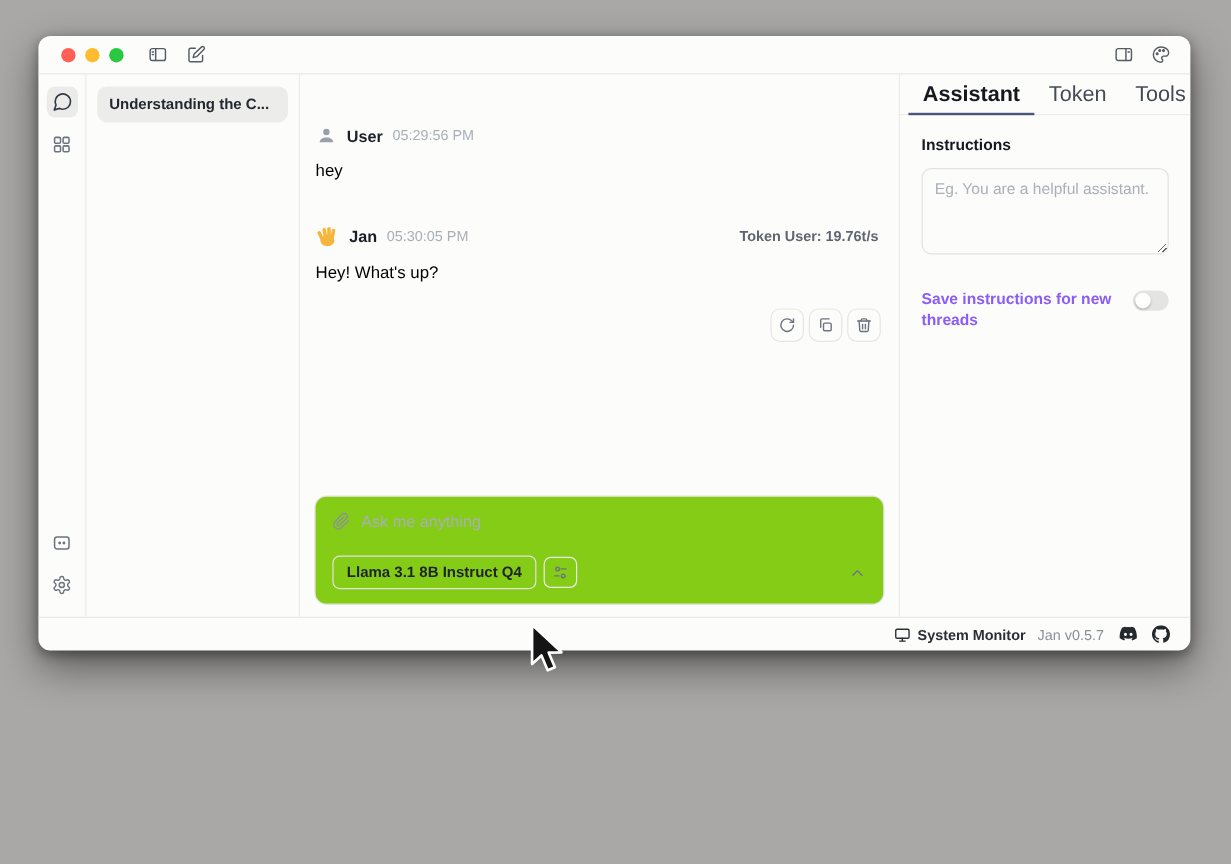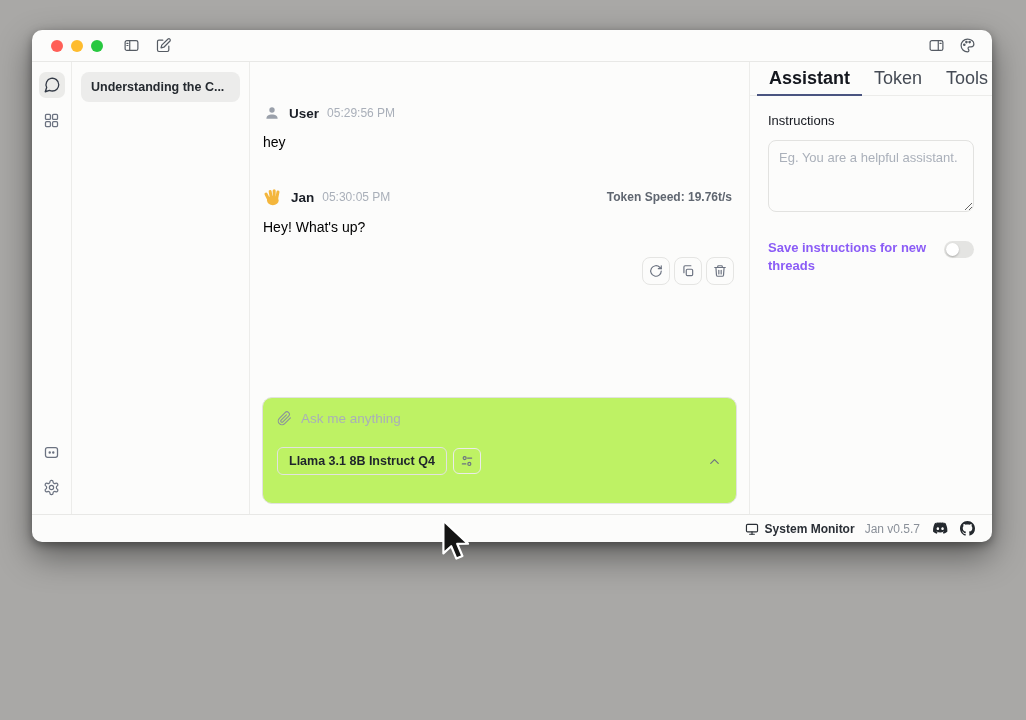--- a/index.html
+++ b/index.html
@@ -32,36 +32,36 @@
   .messages { flex:1 1 auto; overflow:hidden; padding:20px 13px 0; }
   .msg-header { display:flex; align-items:center; gap:8px;margin-top:22px; }
   .msg-author { font-size:13.5px; font-weight:bold; color:#1b1f27; }
   .msg-time { font-size:12px; color:#a9afb9; }
   .token-speed { margin-left:auto; font-size:12px; font-weight:600; color:#5f6670; padding-right:4px; }
   .msg-body { margin-top:12px; font-size:14px; color:#000000; }
   .msg + .msg { margin-top:37px; }
   .msg-actions { margin-top:22px; display:flex; justify-content:flex-end; gap:4px; padding-right:2px; }
   .act-btn { width:28px; height:28px; border:1px solid #e5e5e3; border-radius:8px; background:transparent; display:flex; align-items:center; justify-content:center; color:#6b7280; }
   
-  .composer { flex:0 0 auto; margin:0 12px 10px; border:1px solid #e2e2e0; border-radius:10px; padding:13px 14px 28px; background:#bef264; }
+  .composer { flex:0 0 auto; margin:0 12px 10px; border:1px solid #e2e2e0; border-radius:10px; padding:13px 14px 12px; background:#84cc16; }
   .composer-row1 { display:flex; align-items:center; gap:9px; }
   .composer-input { border:none; outline:none; background:transparent; flex:1; font-size:13.5px; font-family:"Liberation Sans",sans-serif; color:#16181d; }
   .composer-input::placeholder { color:#a9afb9; }
   .composer-row2 { margin-top:21px; display:flex; align-items:center; gap:6px; }
   .model-chip { border:1px solid #e2e2e0; border-radius:6px; padding:6px 11px; font-size:12.5px; font-weight:bold; color:#1f242c; background:transparent; white-space:nowrap; }
   .sliders-btn { border:1px solid #ebebe9; border-radius:6px; width:28px; height:26px; background:transparent; display:flex; align-items:center; justify-content:center; color:#6b7280; }
   .composer-row2 .spacer { flex:1; }
   
   .rightpanel { width:243px; flex:0 0 243px; border-left:1px solid #ececea; display:flex; flex-direction:column; }
   .tabs { height:34px; flex:0 0 34px; display:flex; justify-content:space-between; align-items:stretch; padding:0 18px 0 7px; border-bottom:1px solid #ececea; }
   .tab { border:none; background:transparent; padding:0 12px; font-size:18px; color:#454b55; display:flex; align-items:center; position:relative; font-family:"Liberation Sans",sans-serif; }
   .tab.active { font-weight:bold; color:#15181f; }
   .tab.active::after { content:""; position:absolute; left:0; right:0; bottom:-1px; height:2px; background:#4a5480; }
   .panel-body { padding:17px 18px; }
-  .panel-label { font-size:13px; font-weight:normal; color:#15181f; }
+  .panel-label { font-size:13px; font-weight:bold; color:#15181f; }
   .instructions-area { margin-top:12px; width:100%; height:72px; border:1px solid #e2e2e0; border-radius:8px; padding:9px 10px; font-size:13px; font-family:"Liberation Sans",sans-serif; color:#333; resize:vertical; background:transparent; outline:none; }
   .instructions-area::placeholder { color:#aab0ba; }
   .toggle-row { margin-top:23px; display:flex; gap:12px; }
   .toggle-label { flex:1; font-size:13px; font-weight:600; color:#8b5cf6; line-height:1.42; }
   .switch { width:30px; height:17px; border-radius:999px; background:#e4e4e2; position:relative; flex:0 0 30px; margin-top:2px; border:none; }
   .switch .knob { position:absolute; left:2px; top:2px; width:13px; height:13px; border-radius:50%; background:#fff; box-shadow:0 1px 2px rgba(0,0,0,.25); }
   
   .statusbar { height:28px; flex:0 0 28px; border-top:1px solid #e8e8e6; display:flex; align-items:center; justify-content:flex-end; gap:10px; padding:0 16px; }
   .sysmon { display:flex; align-items:flex-end; gap:6px; border:none; background:transparent; font-size:12px; font-weight:600; color:#2a2f36; font-family:"Liberation Sans",sans-serif; }
   .version { font-size:12px; color:#8a9099; }
@@ -196,21 +196,21 @@
                       <rect x="3.4" y="6.2" width="3.6" height="11" rx="1.8" transform="rotate(-26 5.2 11.7)"></rect>
                       <rect x="7.6" y="3.4" width="3.6" height="13" rx="1.8" transform="rotate(-10 9.4 9.9)"></rect>
                       <rect x="11.6" y="2.6" width="3.6" height="13" rx="1.8"></rect>
                       <rect x="15.4" y="4.2" width="3.6" height="11.4" rx="1.8" transform="rotate(11 17.2 9.9)"></rect>
                       <ellipse cx="11.8" cy="16.2" rx="7" ry="5.6"></ellipse>
                     </g>
                   </svg>
               </span>
               <span class="msg-author">Jan</span>
               <span class="msg-time">05:30:05 PM</span>
-              <span class="token-speed">Token Speed: 19.76t/s</span>
+              <span class="token-speed">Token User: 19.76t/s</span>
             </div>
             <div class="msg-body">Hey! What's up?</div>
             <div class="msg-actions">
               <button class="act-btn">
                 <span>
                   <svg width="14" height="14" viewBox="0 0 24 24" fill="none" stroke="currentColor" stroke-width="2" stroke-linecap="round" stroke-linejoin="round">
                       <path d="M21 12a9 9 0 1 1-2.6-6.4L21 8"></path>
                       <path d="M21 3v5h-5"></path>
                     </svg>
                 </span>

